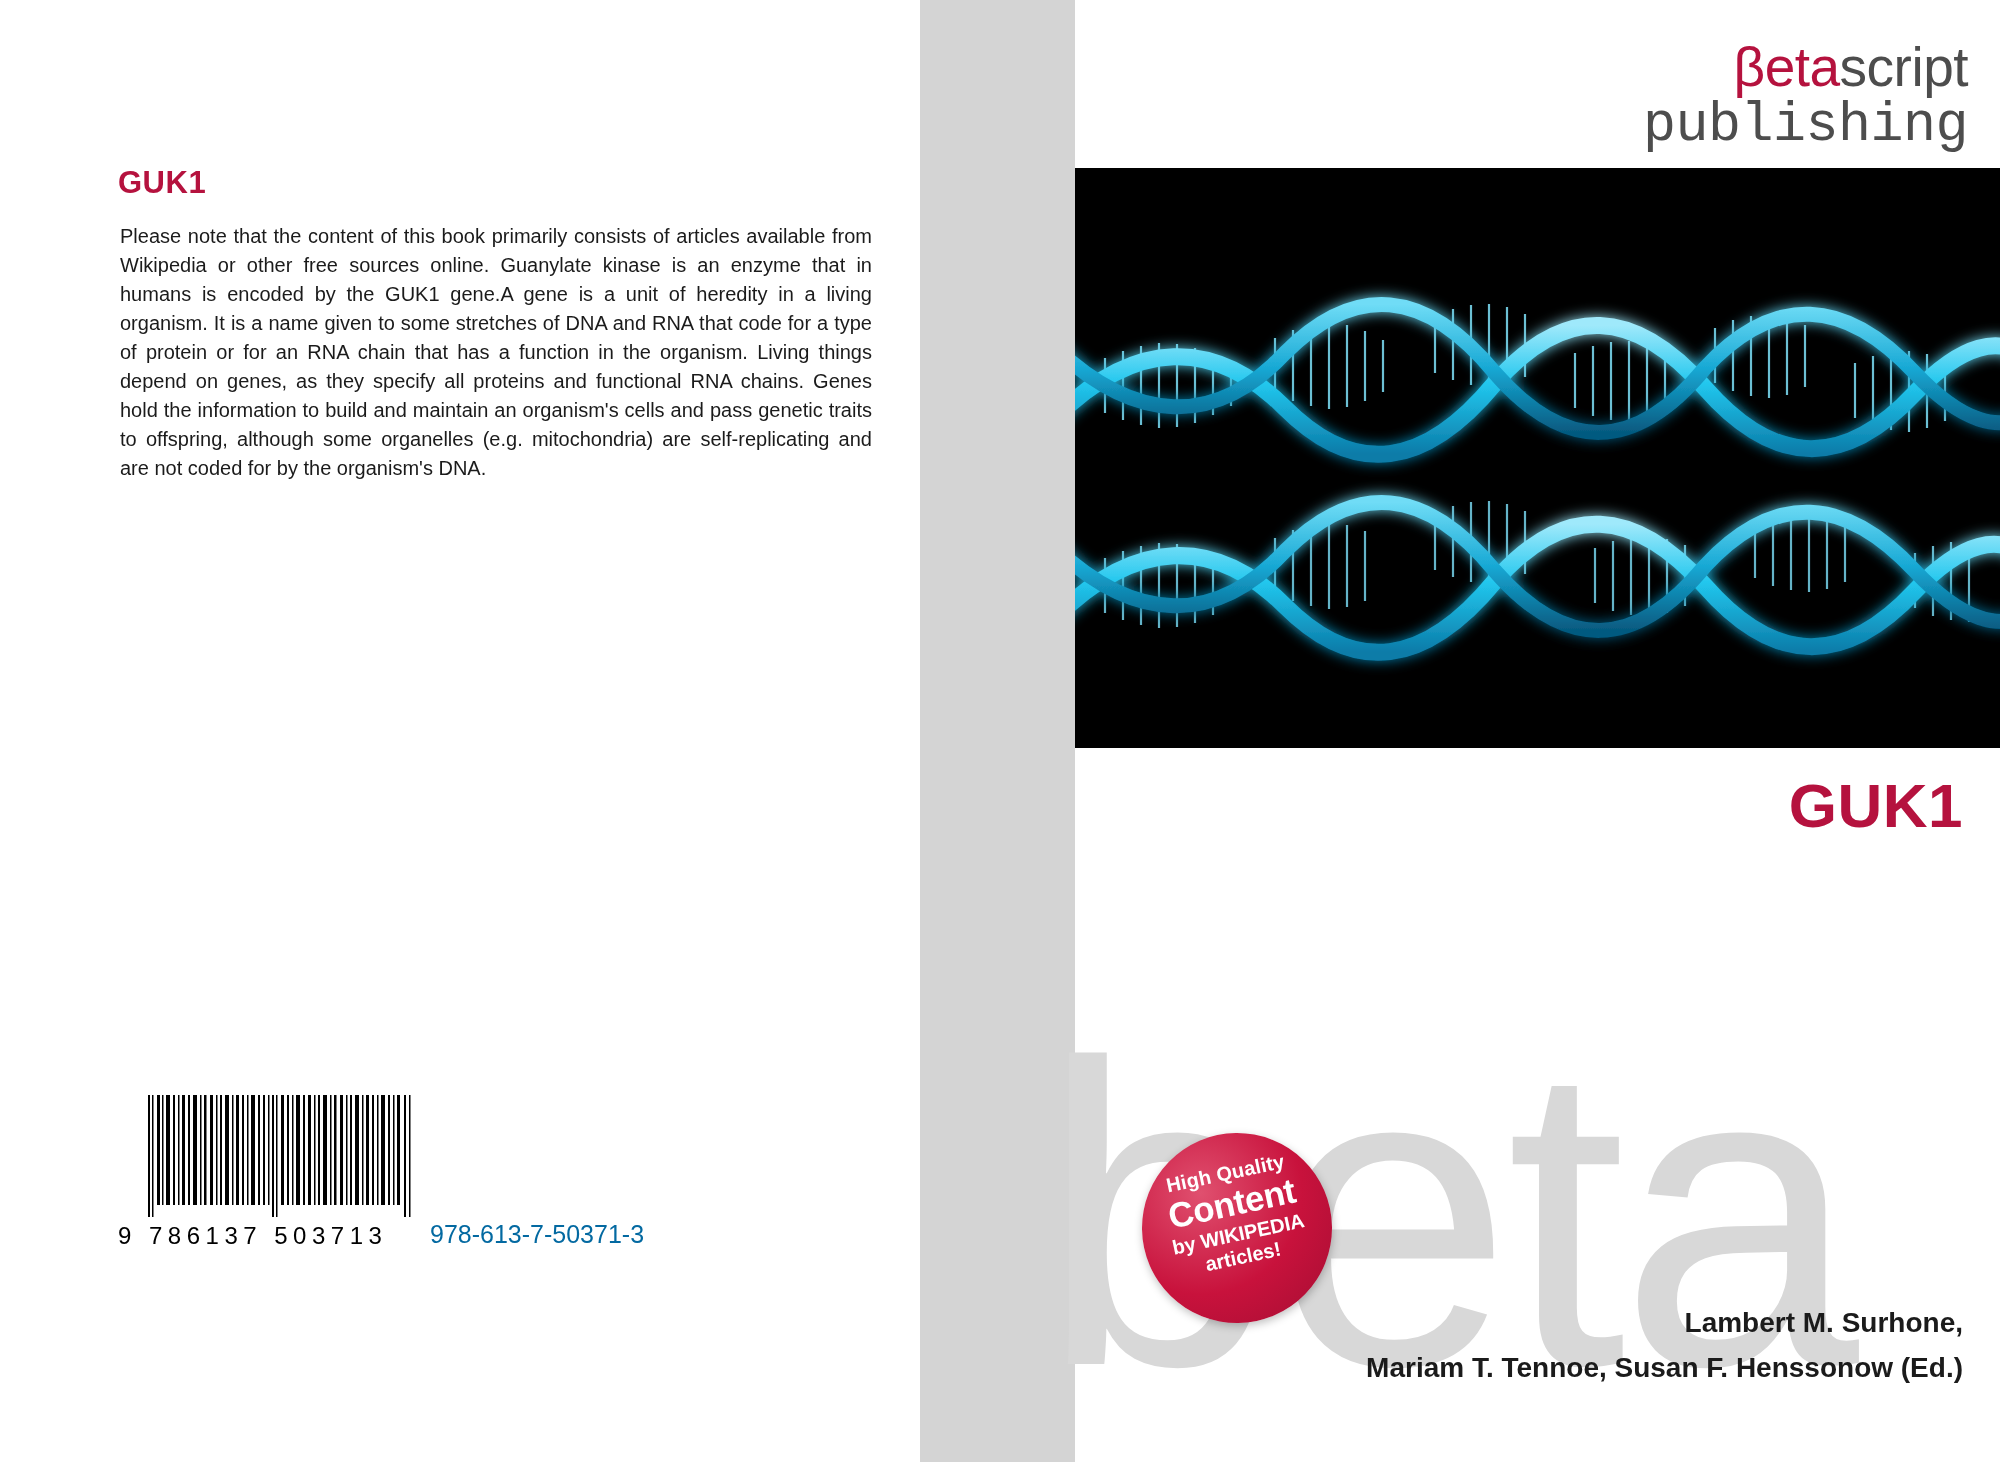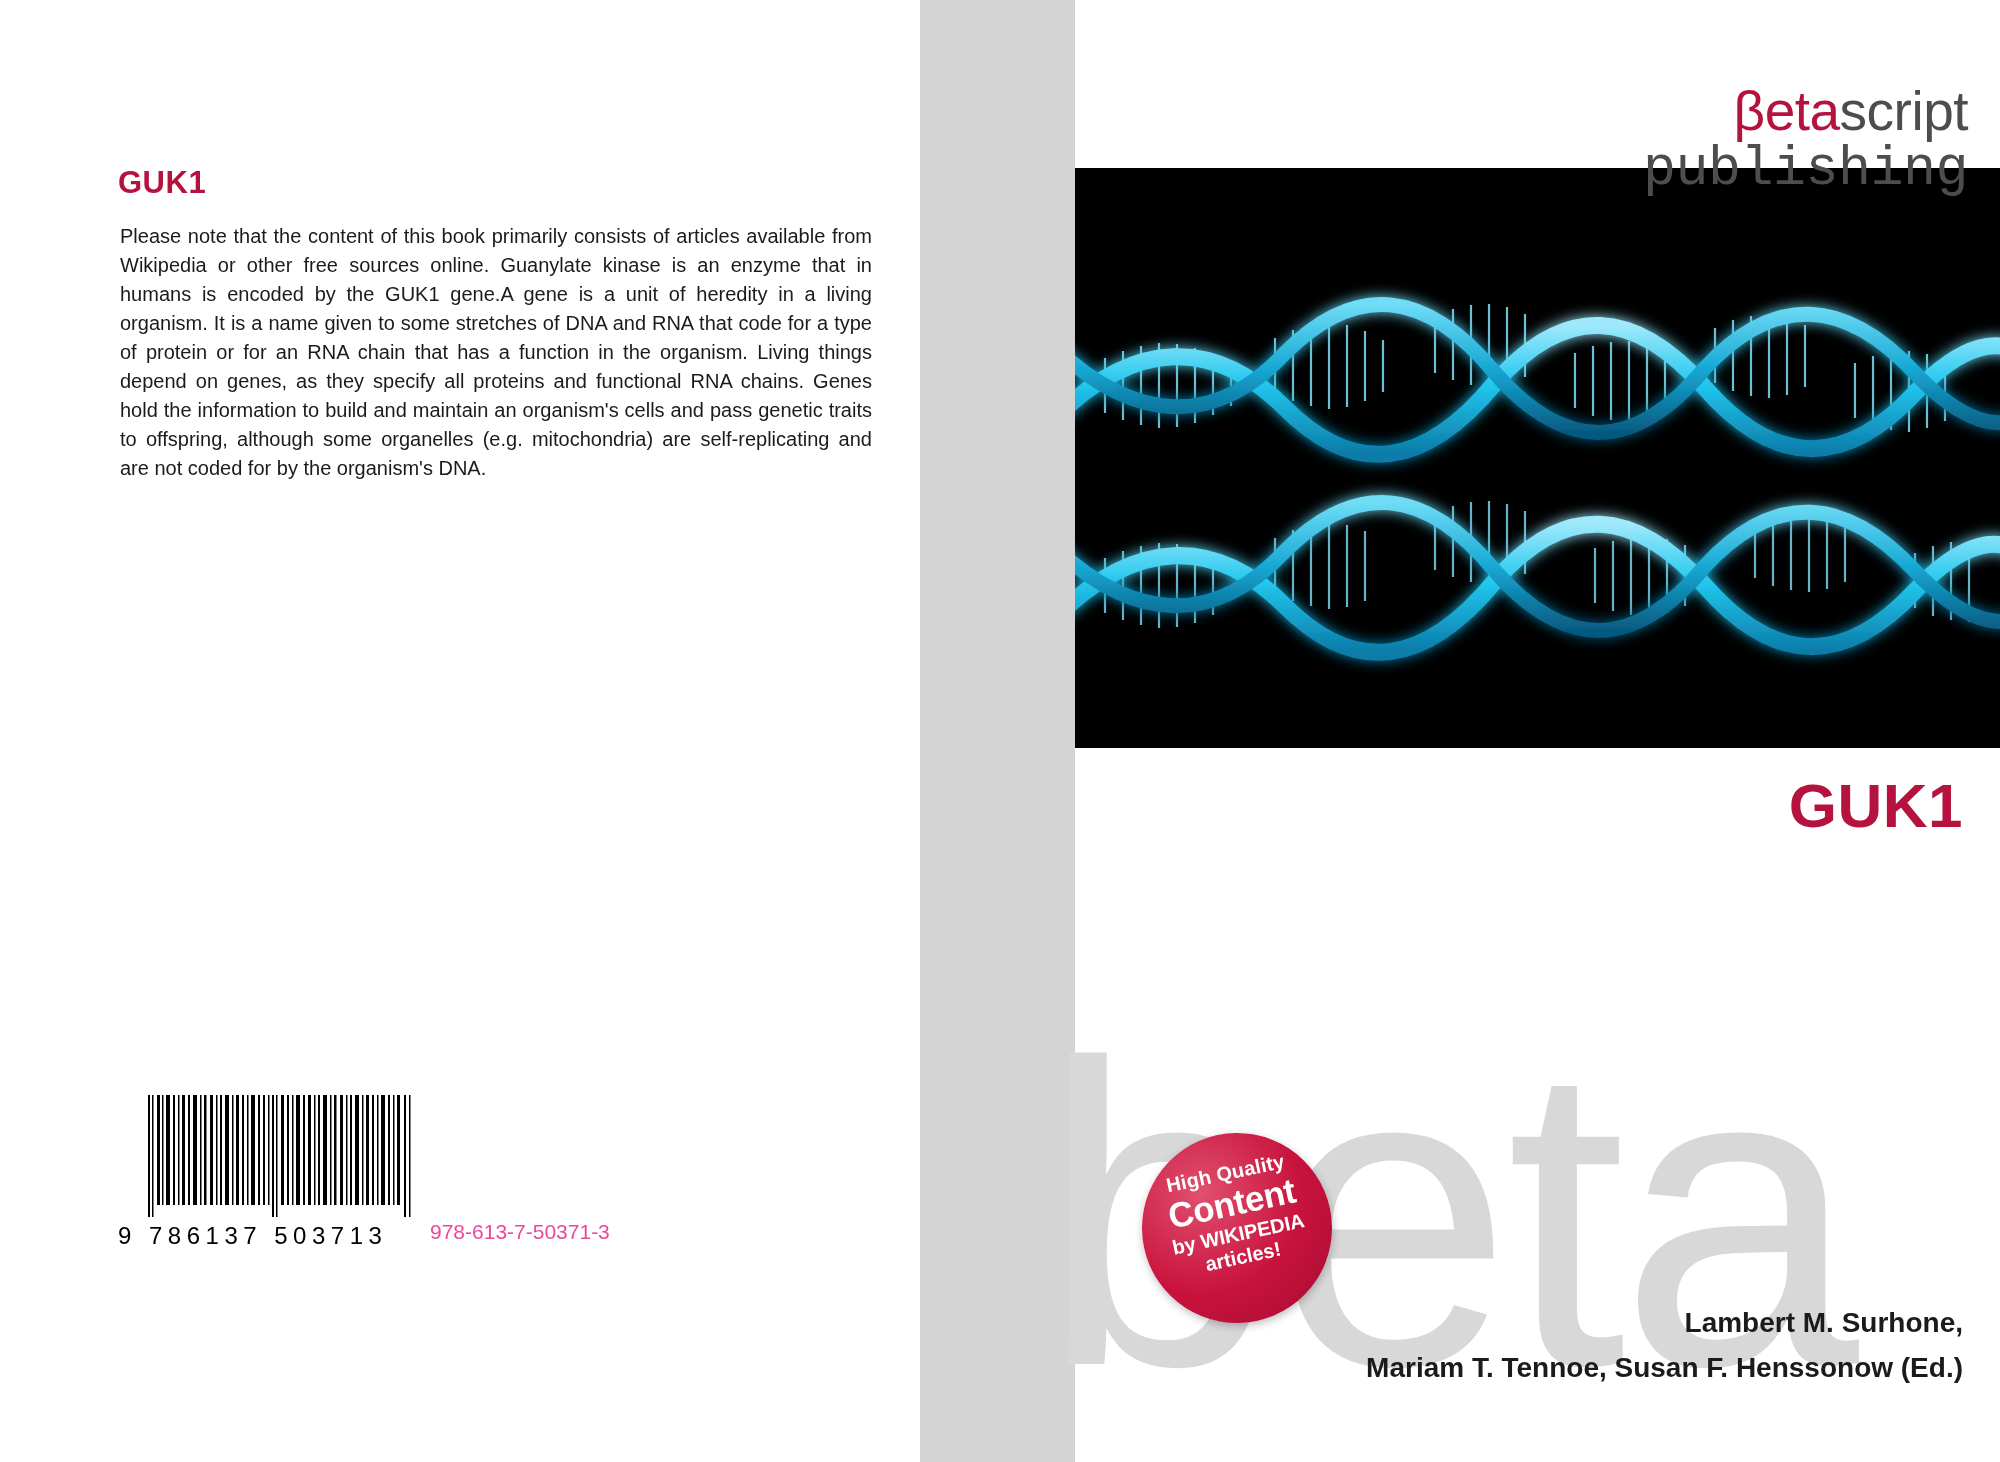--- a/index.html
+++ b/index.html
@@ -67,22 +67,22 @@
     font-size: 24px;
     font-family: Liberation Sans, sans-serif;
     letter-spacing: 5.5px;
     color: #000;
     white-space: nowrap;
   }
   .isbn-text {
     position: absolute;
     left: 430px;
     top: 1220px;
-    font-size: 21px;
-    color: #ec4899;
+    font-size: 25px;
+    color: #0369a1;
     font-family: "Liberation Sans", sans-serif;
     white-space: nowrap;
   }
 
   
   .spine {
     position: absolute;
     left: 920px;
     top: 0;
     width: 155px;
@@ -117,21 +117,20 @@
     user-select: none;
   }
 
   
   .publisher {
     position: absolute;
     right: 32px;
     top: 38px;
     text-align: right;
     z-index: 3;
-    margin-top: 44px;
   }
   .publisher .line1 {
     font-size: 55px;
     line-height: 58px;
     color: #4d4d4d;
     font-weight: 400;
     letter-spacing: -0.5px;
   }
   .publisher .line1 .beta {
     color: #b5123e;

